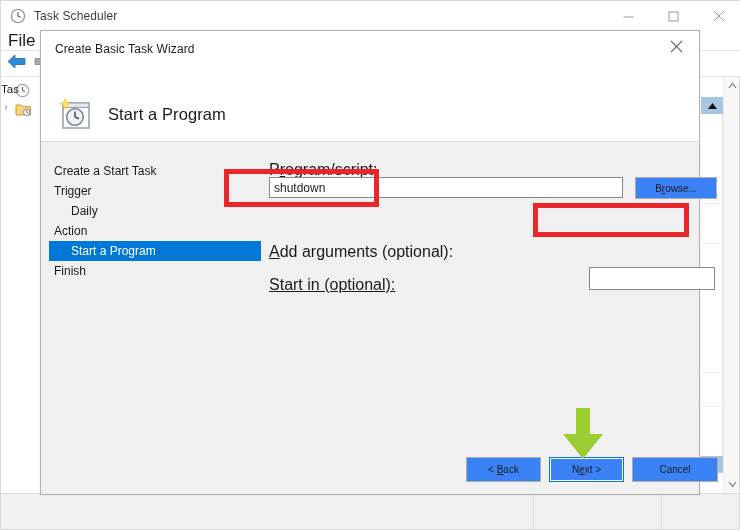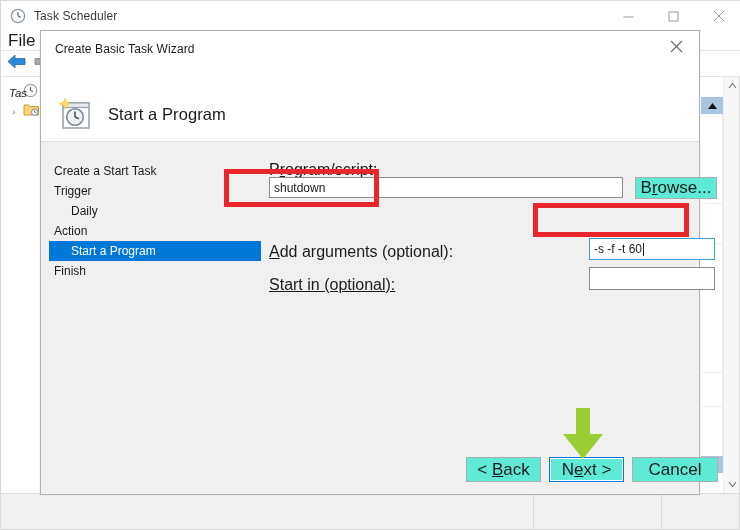--- a/index.html
+++ b/index.html
@@ -39,21 +39,21 @@
   .bg-toolbar {
     position: absolute; left: 0; top: 50px; width: 740px; height: 25px;
     background: #ffffff; display: flex; align-items: center; gap: 4px; padding-left: 5px;
   }
   .bg-sep-h { position: absolute; left: 0; width: 740px; height: 1px; background: #e4e4e4; }
 
   .bg-tree {
     position: absolute; left: 0; top: 76px; width: 46px; bottom: 55px;
     background: #ffffff; border-right: 1px solid #e0e0e0; padding-top: 6px;
   }
-  .tree-row { display: flex; align-items: center; height: 19px; padding-left: 8px; gap: 4px; font-style: italic; }
+  .tree-row { display: flex; height: 19px; padding-left: 0; gap: 4px; }
   .tree-row .lbl { font-size: 11.5px; color: #1b1b1b; white-space: nowrap; }
   .tree-expander { font-size: 9px; color: #606060; width: 10px; text-align: center; }
 
   
   .bg-vscroll {
     position: absolute; right: 16px; top: 96px; width: 24px; bottom: 56px;
     background: #ffffff; border-left: 1px solid #e8e8e8; border-right: 1px solid #e8e8e8;
   }
   .bg-vscroll .thumb-top, .bg-vscroll .thumb-bot {
     position: absolute; left: 1px; width: 22px; height: 17px;
@@ -156,22 +156,22 @@
   .lbl u { text-decoration: underline; }
   .txtfield {
     position: absolute; background: #ffffff; border: 1px solid #8a8a8a;
     font-size: 12px; color: #1b1b1b; display: flex; align-items: center; padding-left: 4px;
   }
   .txtfield.focused { border: 1px solid #3f9bd8; box-shadow: inset 0 0 0 1px #ffffff; }
   .caret {
     display: inline-block; width: 1px; height: 13px; background: #1b1b1b; margin-left: 1px;
   }
   .btn {
-    position: absolute; background: #5eead4; border: 1px solid #adadad;
-    font-size: 17px; color: #1b1b1b;
+    position: absolute; background: #3b82f6; border: 1px solid #adadad;
+    font-size: 10px; color: #1b1b1b;
     display: flex; align-items: center; justify-content: center;
   }
   .btn.default { border: 1px solid #0078d7; box-shadow: inset 0 0 0 1px #ffffff; }
 
   
   .redbox { position: absolute; border: 5px solid #e8262b; }
   .green-arrow { position: absolute; }
 </style>
 </head>
 <body>
@@ -374,24 +374,20 @@
         </div>
 
         <div class="btn" style="left:366px; top:35px; width:82px; height:22px;">
           <span><span>B</span><u>r</u><span>owse...</span></span>
         </div>
 
         <div class="lbl" style="left:0px; top:101px;">
           <u>A</u><span>dd arguments (optional):</span>
         </div>
 
-        <div class="txtfield focused" style="left:320px; top:96px; width:126px; height:22px;">
-          <span>-s -f -t 60</span>
-            <span class="caret"></span>
-        </div>
 
         <div class="lbl" style="left:0px; top:134px;text-decoration:underline;">
           <span>St</span><u>a</u><span>rt in (optional):</span>
         </div>
 
         <div class="txtfield" style="left:320px; top:125px; width:126px; height:23px;">
           <span></span>
         </div>
 
       </div>

